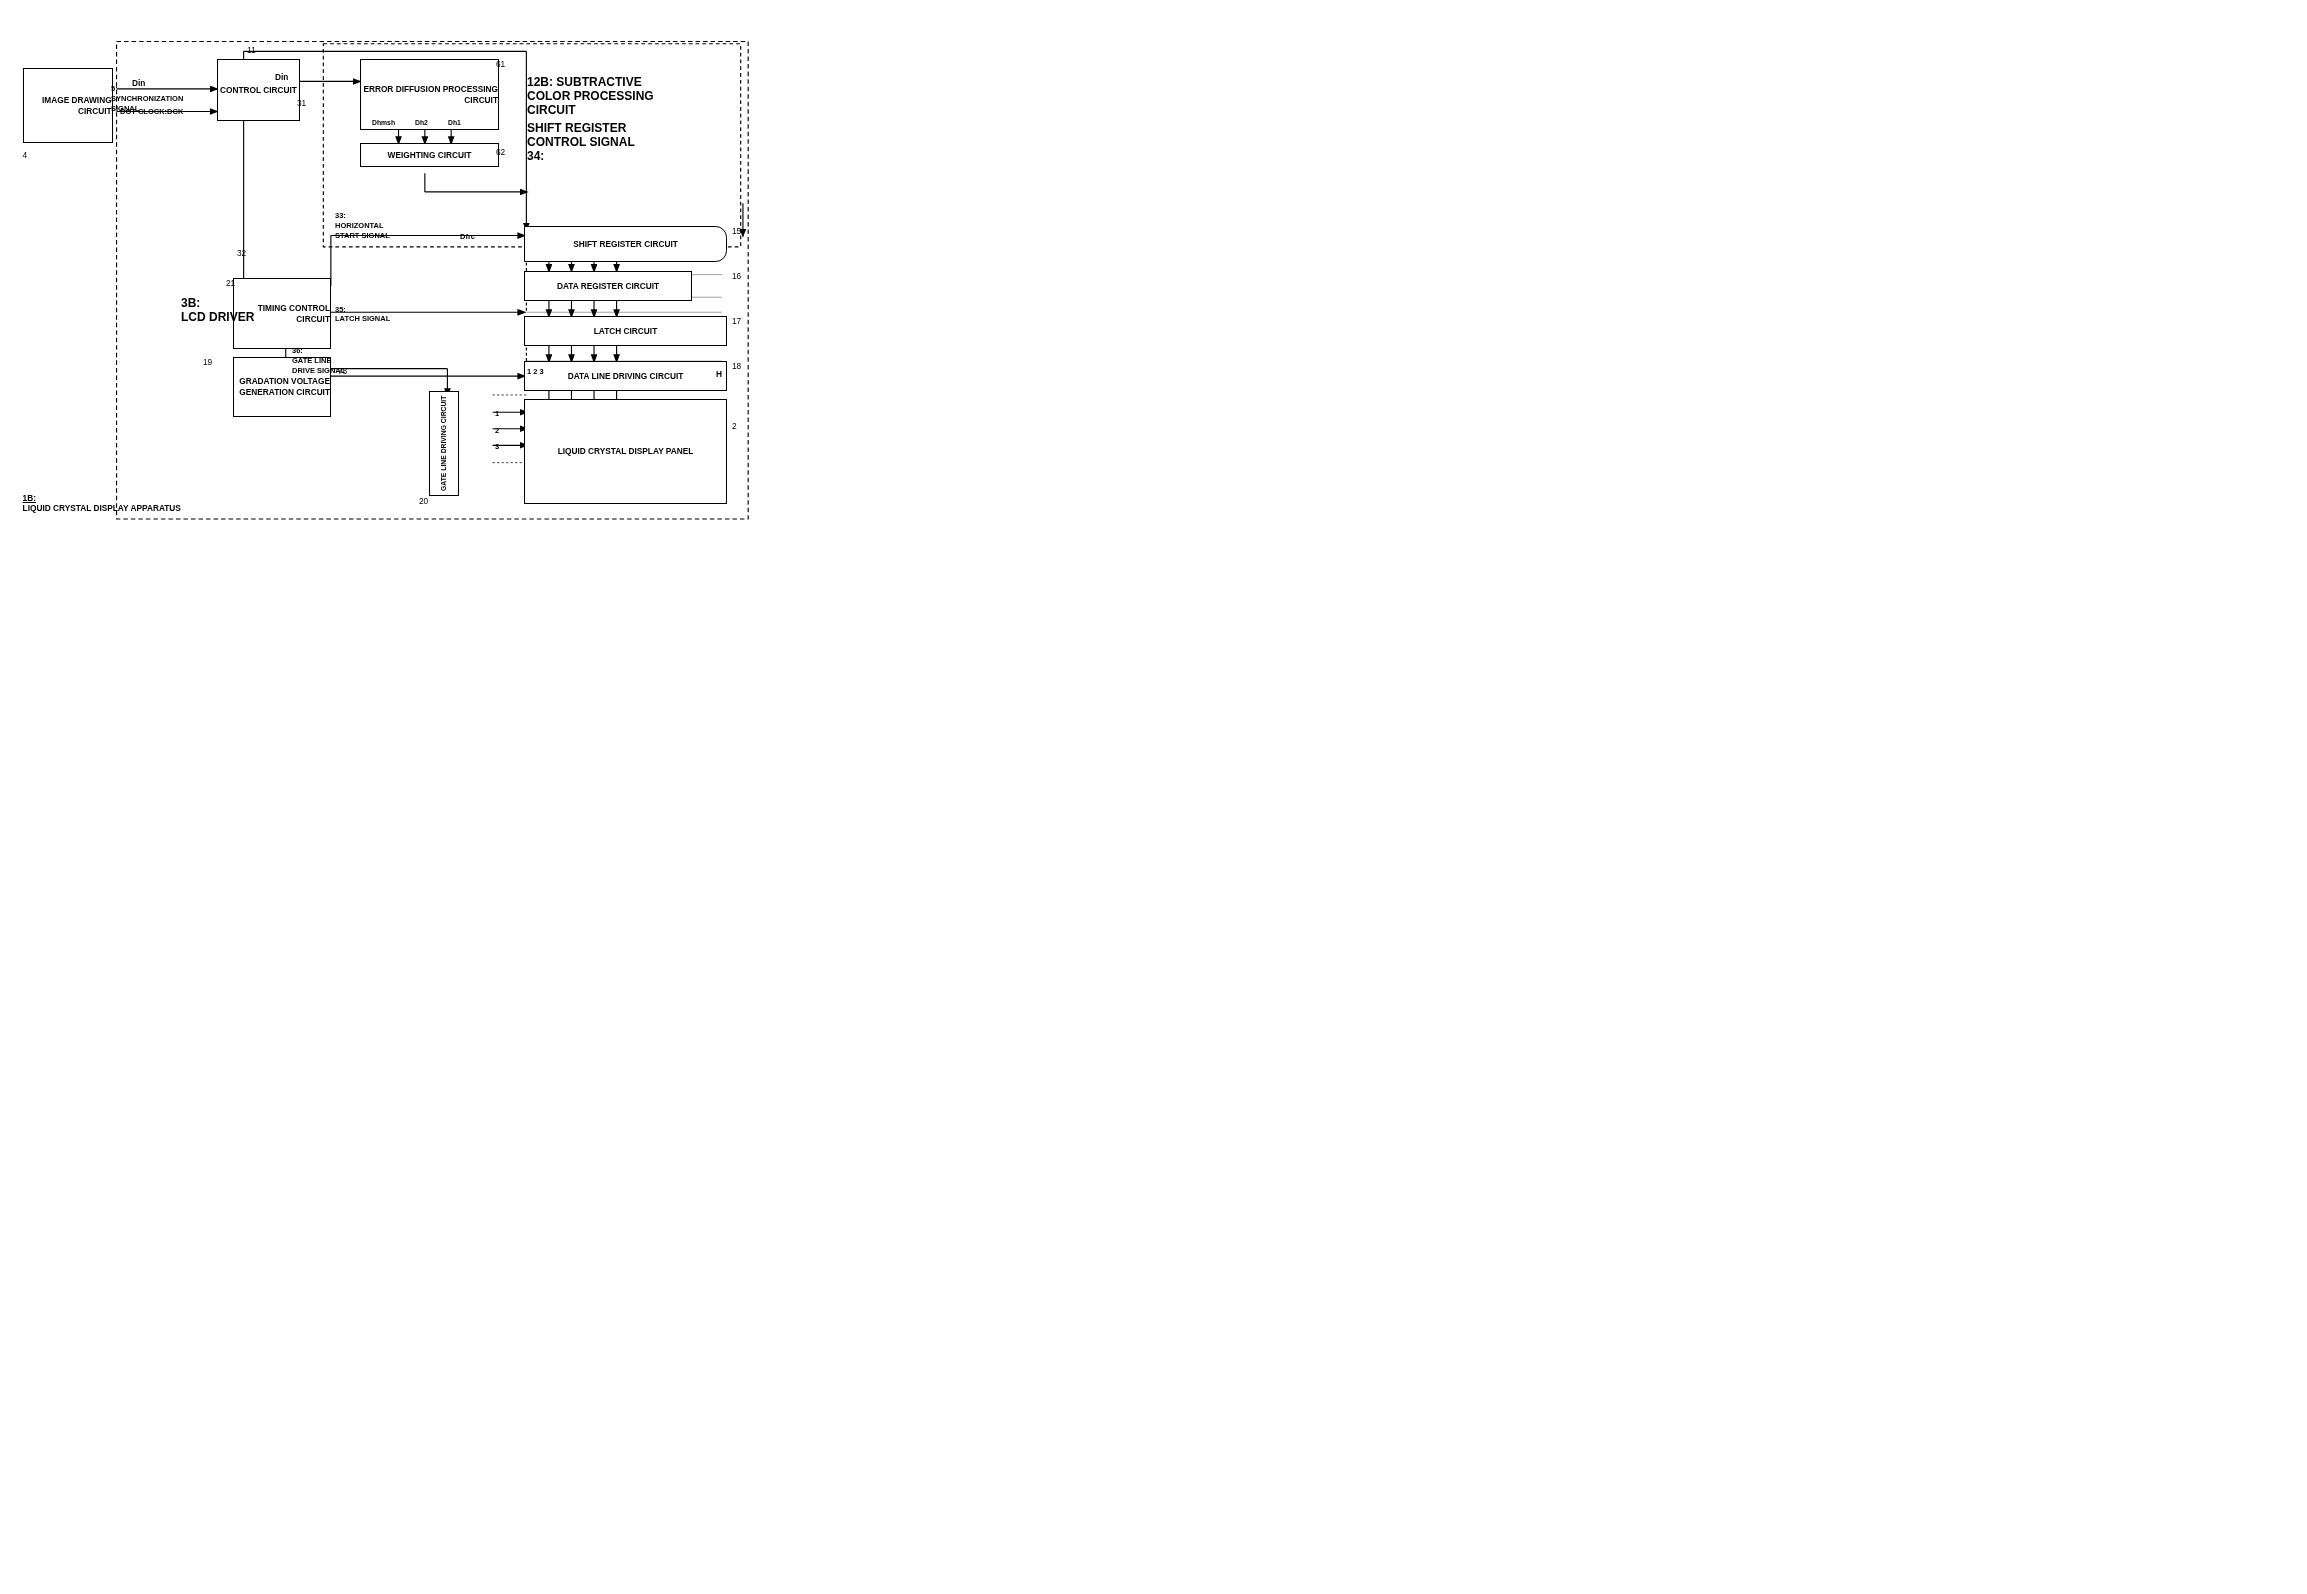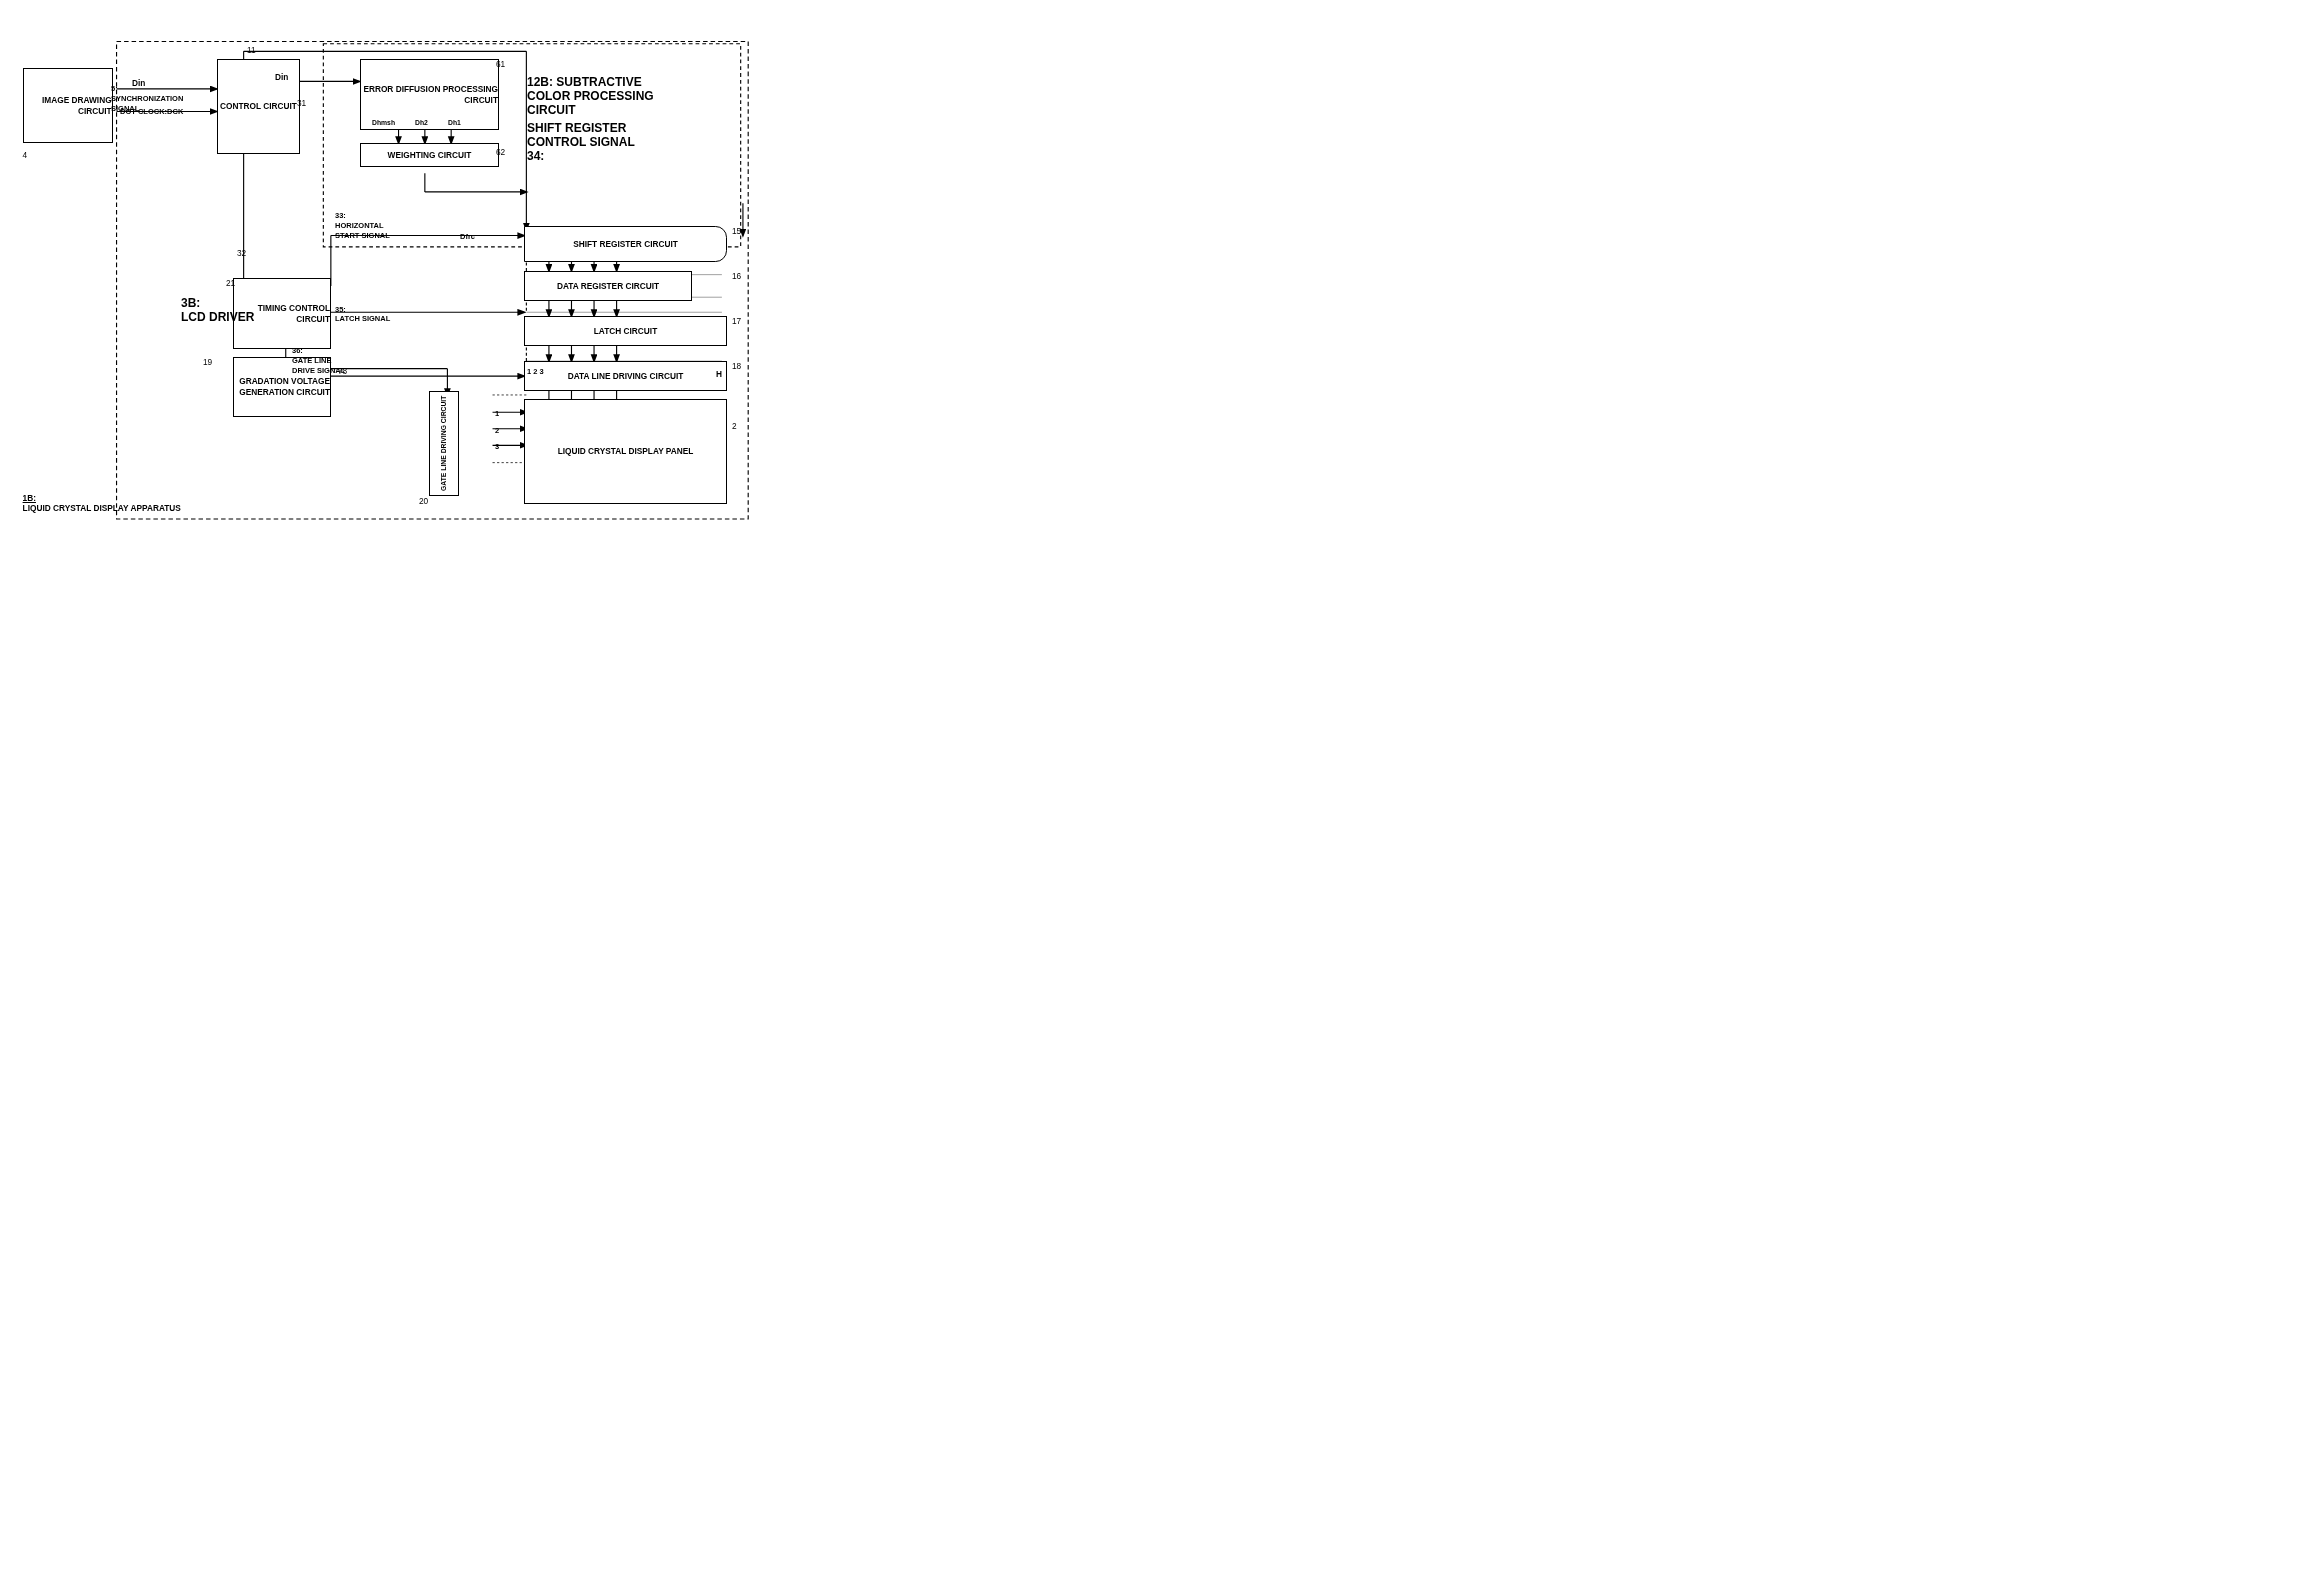--- a/index.html
+++ b/index.html
@@ -139,21 +139,21 @@
       </marker>
     </defs>
   </svg>
 
   <div class="box" style="left:22.6px; top:68px; width:90px; height:75px;">
     <span>IMAGE
 DRAWING
 CIRCUIT</span>
   </div>
 
-  <div class="box" style="left:217px; top:59px; width:83px; height:95px;">
+  <div class="box" style="left:217px; top:59px; width:83px; height:62px;">
     <span>CONTROL
 CIRCUIT</span>
   </div>
 
   <div class="box" style="left:360px; top:59px; width:139px; height:71px;">
     <span>ERROR DIFFUSION
 PROCESSING
 CIRCUIT</span>
   </div>
 

